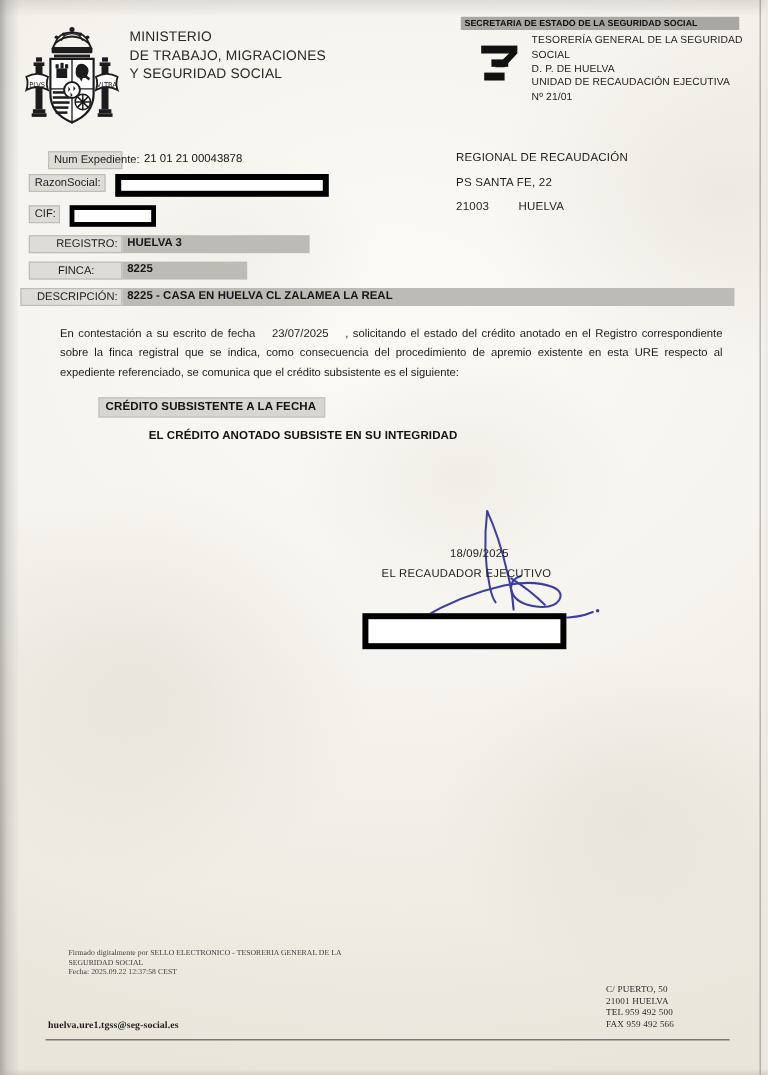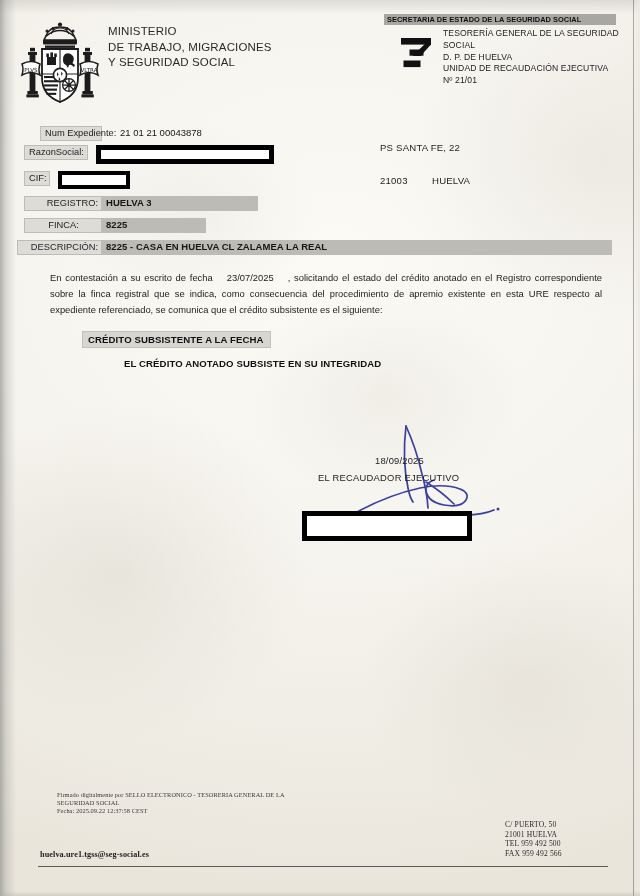--- a/index.html
+++ b/index.html
@@ -150,21 +150,21 @@
 
   
   .recipient {
     position: absolute;
     left: 380px; top: 124px;
     font-size: 9.6px;
     line-height: 16.5px;
     color: #1e1e1e;
     letter-spacing: 0.2px;
   }
-  .recipient .gap { margin-top: 16px; }
+  .recipient .gap { margin-top: 4px; }
   .recipient .cp { letter-spacing: 0.2px; }
   .recipient .cp i { font-style: normal; display: inline-block; width: 52px; }
 
   
   .para {
     position: absolute;
     left: 50px; top: 270px;
     width: 552px;
     font-size: 9.4px;
     line-height: 16px;
@@ -405,20 +405,21 @@
       </div>
 
       <div class="frow" style="left:17px; top:240px;">
         <div class="flabel" style="left:0; width:85px;">DESCRIPCIÓN:</div>
         <div class="fvalue shaded" style="left:85px; width:510px;">8225 - CASA EN HUELVA CL ZALAMEA LA REAL</div>
       </div>
 
     </div>
 
     <div class="recipient">
+      <div>REGIONAL DE RECAUDACIÓN</div>
       <div class="gap">PS SANTA FE, 22</div>
       <div class="gap cp">
         <i>21003</i><span>HUELVA</span>
       </div>
     </div>
 
     <div class="para">
       <span class="l1">En contestación a su escrito de fecha</span><span class="datefld">23/07/2025</span><span>, solicitando el estado del crédito anotado en el Registro correspondiente sobre la finca registral que se indica, como consecuencia del procedimiento de apremio existente en esta URE respecto al expediente referenciado, se comunica que el crédito subsistente es el siguiente:</span>
     </div>
 

